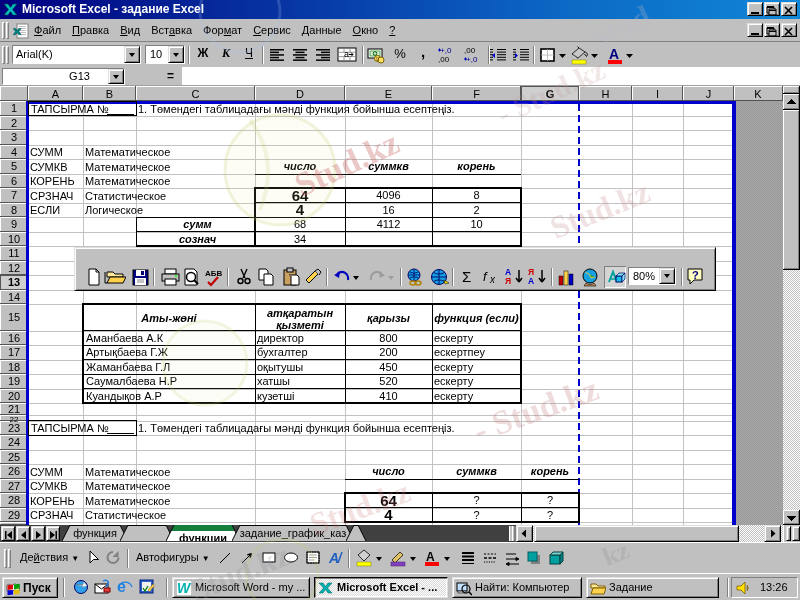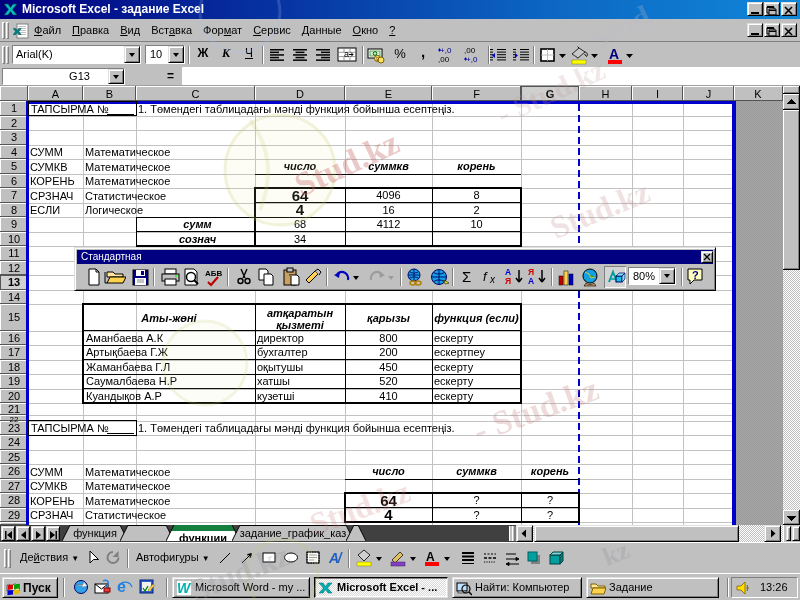--- a/index.html
+++ b/index.html
@@ -556,26 +556,20 @@
 <rect x="783" y="424" width="17" height="15" fill="#c0c0c0"></rect>
 <path d="M783 424.5H799 M783.5 424V438" stroke="#ffffff" fill="none"></path>
 <path d="M783 438.5H800 M799.5 424V439" stroke="#000000" fill="none"></path>
 <path d="M784 437.5H799 M798.5 425V438" stroke="#808080" fill="none"></path>
 <path d="M791.5 435 L796 430 L787 430 Z" fill="#000"></path>
 </svg>
 
 </div>
 
 <div class="abs" style="left:74px;top:247px;width:642px;height:44px;background:#c0c0c0;border:1px solid;border-color:#dfdfdf #000 #000 #dfdfdf;box-shadow:inset 1px 1px 0 #fff, inset -1px -1px 0 #808080;z-index:20;">
-  <div class="abs" style="left:2px;top:2px;width:636px;height:14px;background:#000080;color:#fff;font-size:10px;">
-    <div class="abs" style="left:4px;top:1px;">Стандартная</div>
-    <div class="btn" style="left:624px;top:1px;width:12px;height:12px;"><svg width="10" height="10">
-          <path d="M2 2 L8 8 M8 2 L2 8" stroke="#000" stroke-width="1.3"></path>
-        </svg></div>
-  </div>
   <div class="abs" style="left:2px;top:17px;width:636px;height:25px;">
   <div class="stdb " style="left:6px;width:22px;"><svg width="22" height="22" viewBox="0 0 22 22">
           <path d="M6 3 h7 l3 3 v13 h-10 z" fill="#fff" stroke="#000"></path>
           <path d="M13 3 v3 h3" fill="none" stroke="#000"></path>
         </svg></div>
 <div class="stdb " style="left:27px;width:22px;"><svg width="22" height="22" viewBox="0 0 22 22">
           <path d="M3 6 h6 l2 2 h8 v3 h-16 z" fill="#ffe89c" stroke="#000"></path>
           <path d="M3 17 l3 -6 h16 l-3 6 z" fill="#ffd24d" stroke="#000"></path>
           <path d="M1 6 v11 h2" fill="none" stroke="#000"></path>
         </svg></div>

